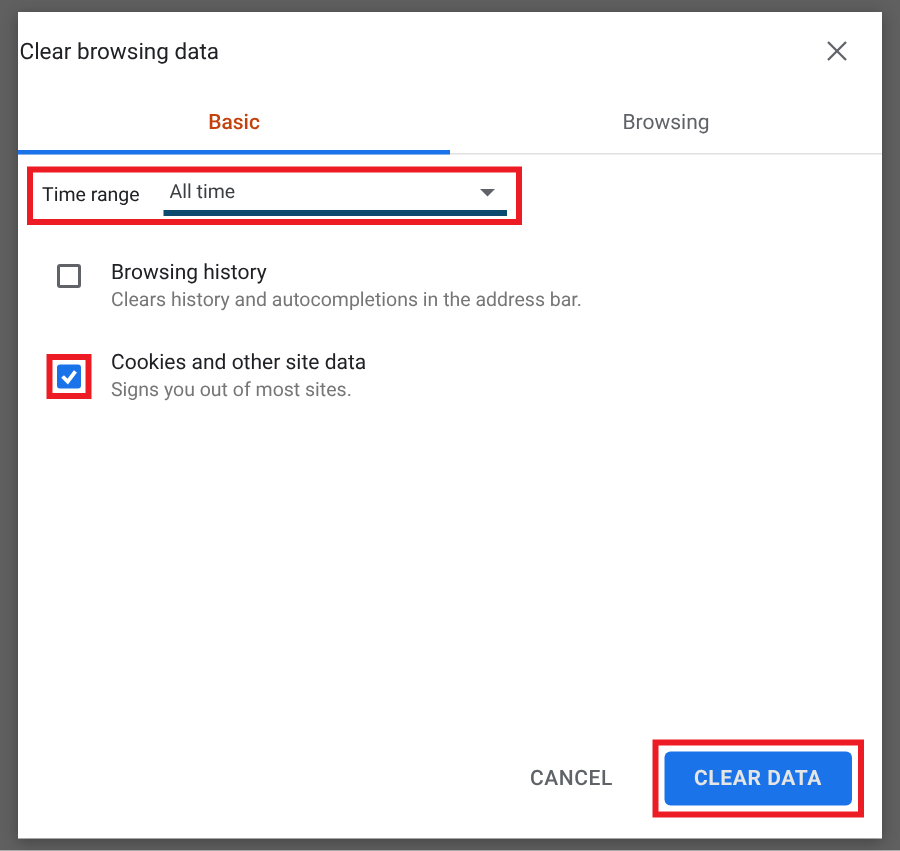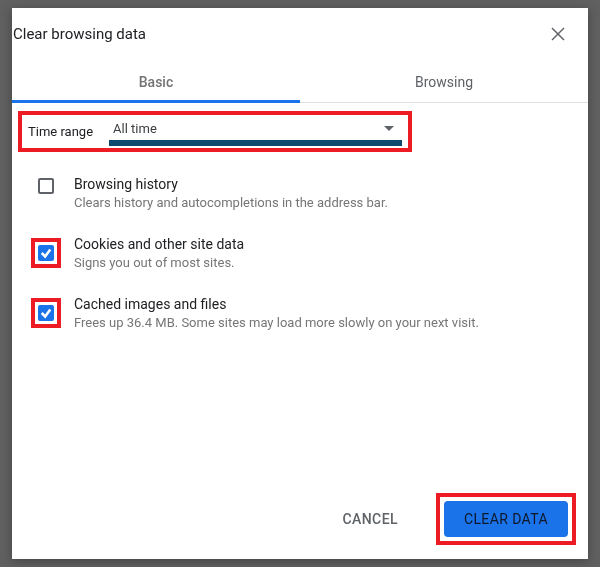--- a/index.html
+++ b/index.html
@@ -51,21 +51,21 @@
     .tab {
       flex: 1;
       text-align: center;
       padding: 14px 0 12px 0;
       font-size: 14px;
       color: #5f6368;
       cursor: pointer;
       position: relative;
     }
     .tab.active {
-      color: #737373;
+      color: #c2410c;
       font-weight: 500;
     }
     .tab.active::after {
       content: '';
       position: absolute;
       left: 0;
       right: 0;
       bottom: -1px;
       height: 3px;
       background: #1a73e8;
@@ -74,36 +74,36 @@
       flex: 1;
       padding: 0;
       overflow: auto;
     }
     .time-row-wrap {
       border: 4px solid #ed1c24;
       margin: 8px 6px 16px 6px;
       padding: 2px 6px;
       display: flex;
       align-items: center;
-      width: 394px;
+      width: 330px;
     }
     .time-label {
       font-size: 13px;
       color: #202124;
       margin-right: 16px;
     }
     .time-select {
       flex: 1;
       display: flex;
       align-items: center;
       justify-content: space-between;
       padding: 4px 8px 4px 4px;
       font-size: 13px;
       color: #3c4043;
-      border-bottom: 6px solid #0c4a6e;
+      border-bottom: 4px solid #0c4a6e;
       cursor: pointer;
     }
     .dropdown-arrow {
       width: 0;
       height: 0;
       border-left: 5px solid transparent;
       border-right: 5px solid transparent;
       border-top: 5px solid #5f6368;
     }
     .option-row {
@@ -163,39 +163,39 @@
     .option-desc {
       font-size: 13px;
       color: #767676;
       line-height: 1.4;
     }
     .footer {
       display: flex;
       justify-content: flex-end;
       align-items: center;
       padding: 14px 12px 14px 14px;
-      gap: 20px;
+      gap: 8px;
     }
     .btn-cancel {
       color: #5f6368;
       font-size: 14px;
       font-weight: 500;
       padding: 10px 18px;
       cursor: pointer;
       letter-spacing: 0.4px;
     }
     .btn-primary-wrap {
       border: 4px solid #ed1c24;
       padding: 4px;
     }
     .btn-primary {
       background: #1a73e8;
-      color: #0f172a;
-      font-size: 14px;
-      font-weight: 400;
+      color: #e5e5e5;
+      font-size: 14px;
+      font-weight: 700;
       padding: 10px 20px;
       border-radius: 4px;
       cursor: pointer;
       letter-spacing: 0.4px;
     }
   </style>
 </head>
 <body>
 
 <div class="dialog">
@@ -245,35 +245,20 @@
               </svg>
           </div>
         </span>
       </div>
       <div class="option-text">
         <div class="option-title">Cookies and other site data</div>
         <div class="option-desc">Signs you out of most sites.</div>
       </div>
     </div>
 
-    <div class="option-row">
-      <div class="checkbox-wrap">
-        <span class="checkbox-highlight">
-          <div class="checkbox checked">
-            <svg viewBox="0 0 14 14">
-                <polyline points="2,7 6,11 12,3"></polyline>
-              </svg>
-          </div>
-        </span>
-      </div>
-      <div class="option-text">
-        <div class="option-title">Cached images and files</div>
-        <div class="option-desc">Frees up 36.4 MB. Some sites may load more slowly on your next visit.</div>
-      </div>
-    </div>
 
   </div>
 
   <div class="footer">
     <div class="btn-cancel">CANCEL</div>
     <div class="btn-primary-wrap">
       <div class="btn-primary">CLEAR DATA</div>
     </div>
   </div>
 </div>

